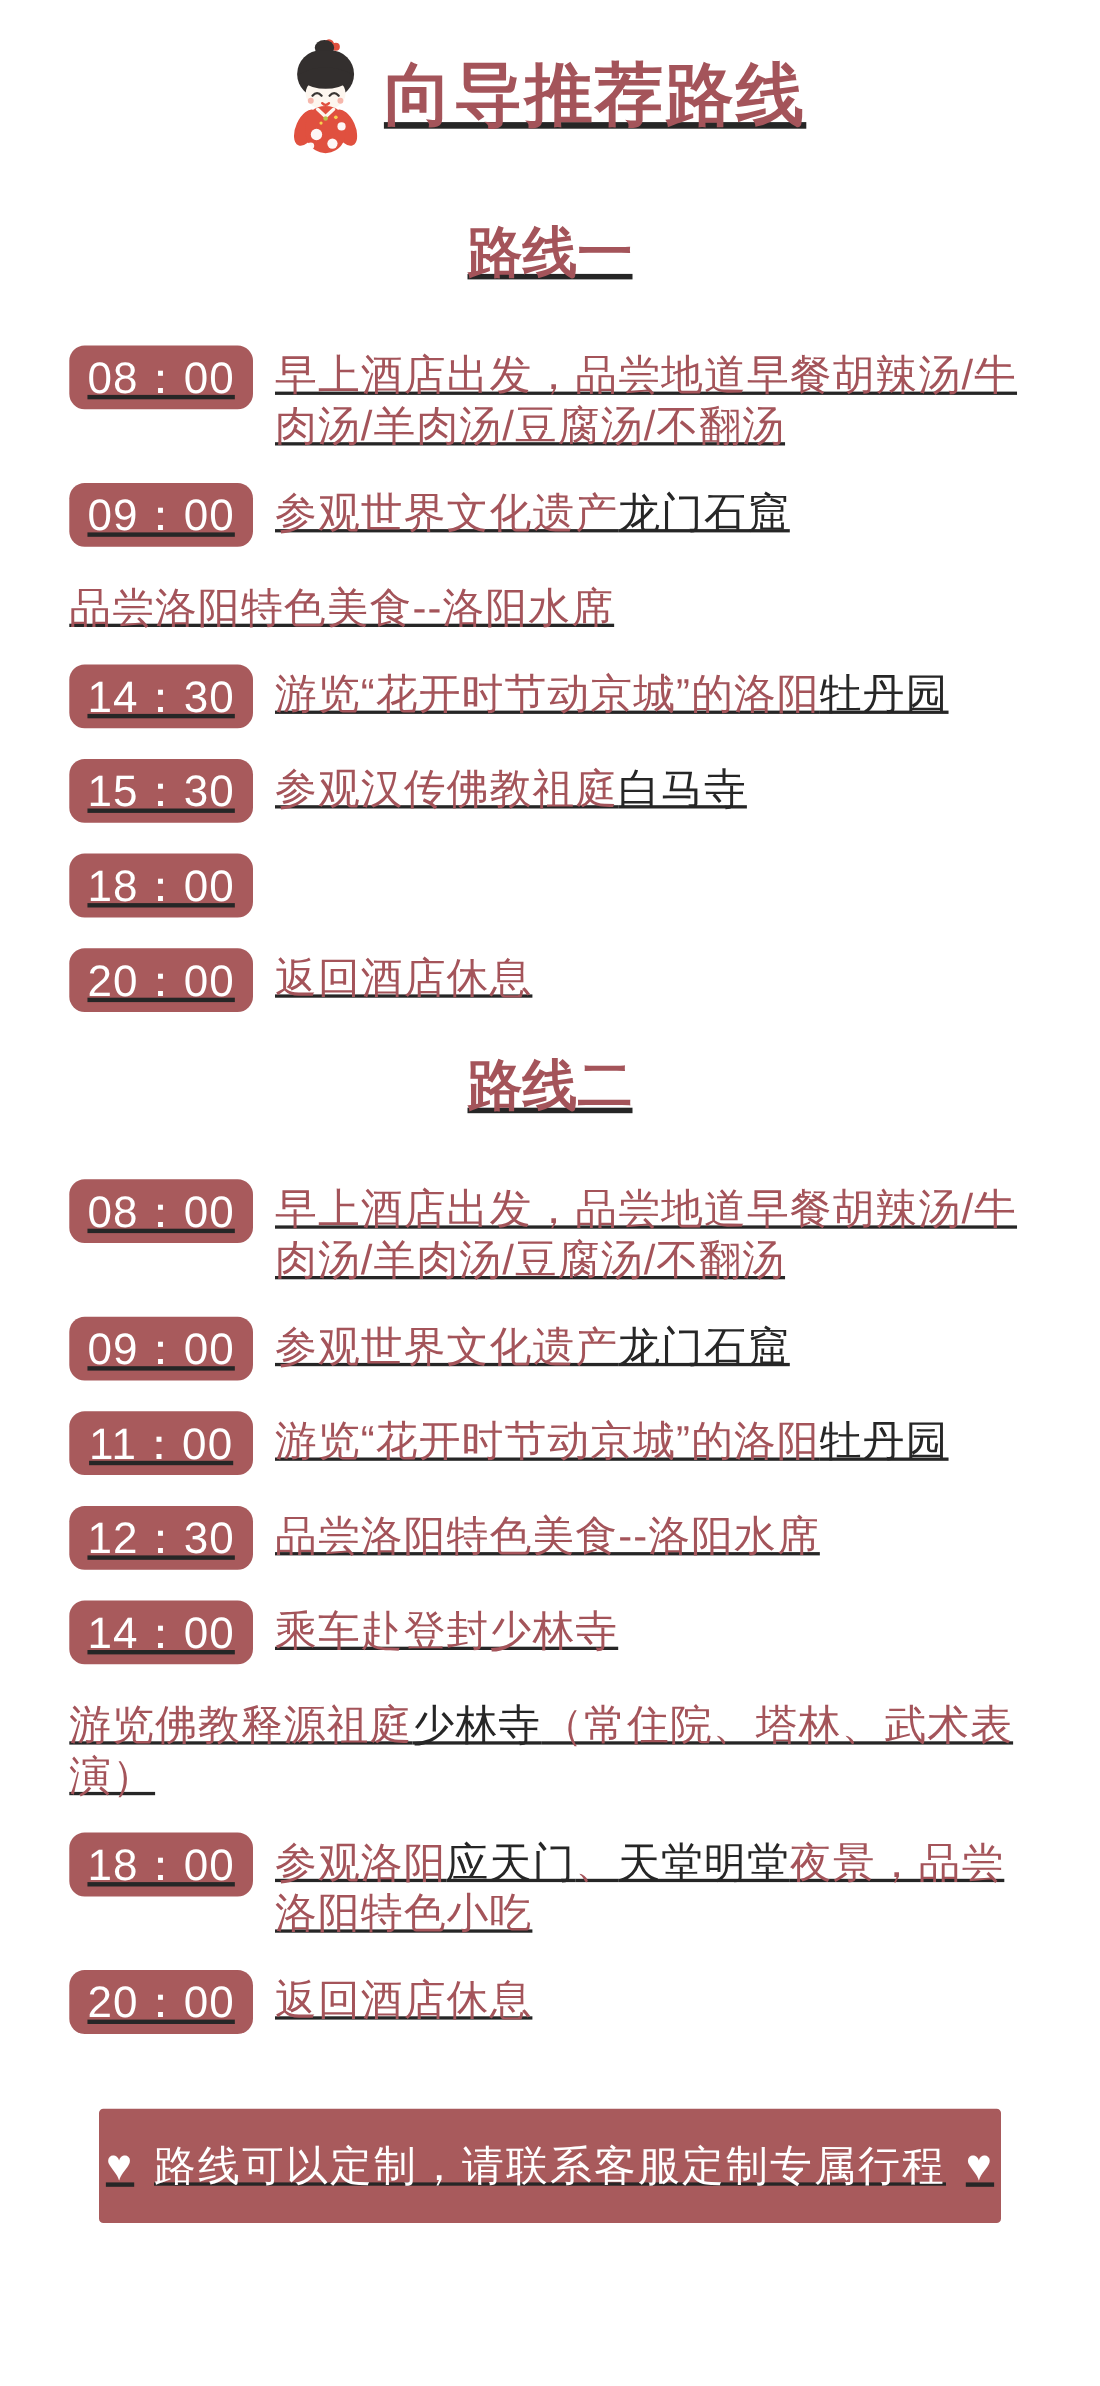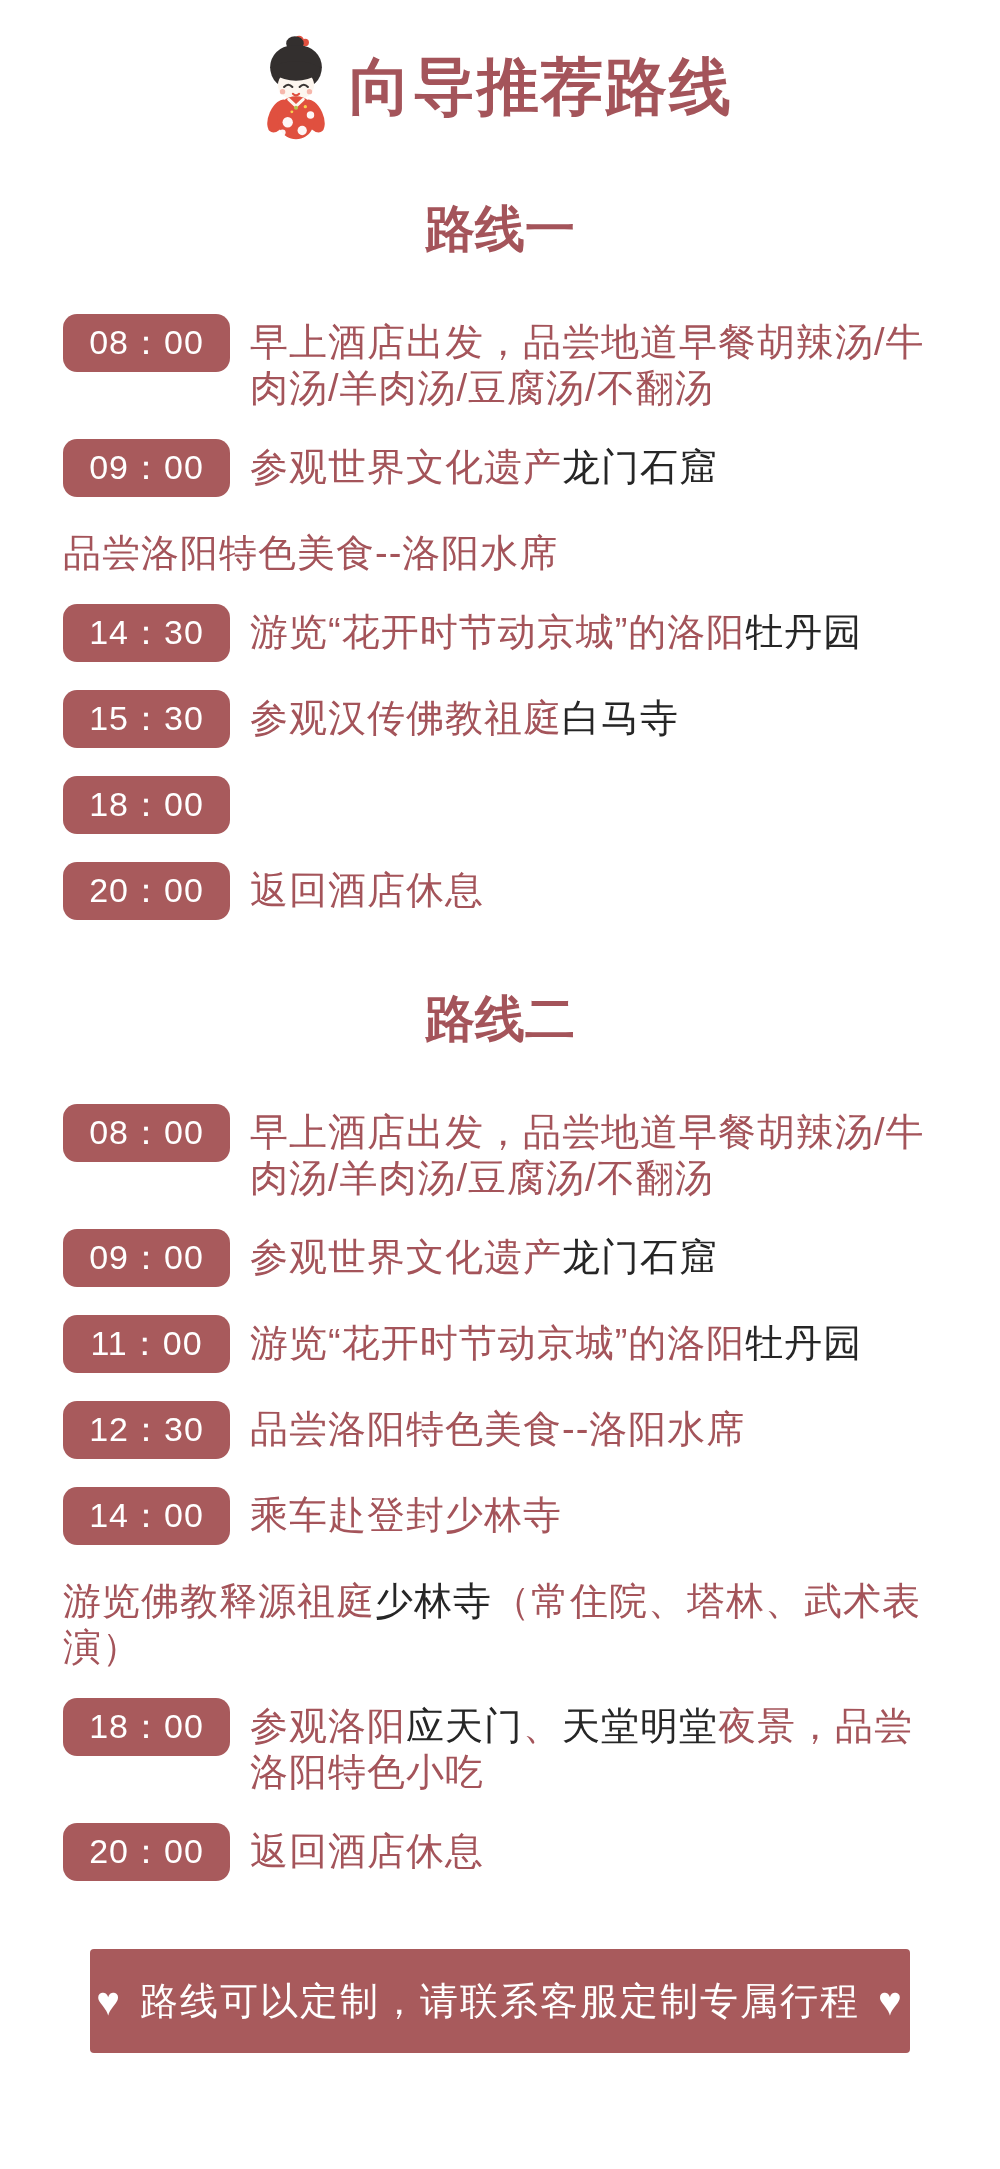--- a/index.html
+++ b/index.html
@@ -8,44 +8,44 @@
     --black:#262626;
     --kimono:#e0503f;
   }
   *{margin:0;padding:0;box-sizing:border-box;}
   html,body{background:#ffffff;}
   body{
     width:1000px;height:2169px;overflow:hidden;
     font-family:"Liberation Sans","DejaVu Sans",sans-serif;
     color:var(--black);
   }
-  .page{width:1000px;height:2169px;padding:28px 63px 0 63px;}
+  .page{width:1000px;height:2169px;padding:28px 63px 0 63px;text-decoration:underline;}
   .page-header{
     display:flex;justify-content:center;align-items:center;gap:24px;
     height:118px;
   }
   .page-title{
     font-size:62px;font-weight:700;color:var(--red);
     letter-spacing:2px;line-height:1.1;
   }
   .doll{width:58px;height:110px;flex:0 0 auto;display:block;}
   .route-heading{
     text-align:center;font-size:50px;font-weight:700;color:var(--red);
     line-height:54px;
   }
   .route:nth-of-type(1) .route-heading{margin-top:56px;margin-bottom:58px;}
-  .route:nth-of-type(2) .route-heading{margin-top:72px;margin-bottom:58px;}
+  .route:nth-of-type(2) .route-heading{margin-top:40px;margin-bottom:58px;}
   .row{
     display:flex;align-items:flex-start;gap:20px;margin-bottom:28px;
   }
   .time-badge{
     flex:0 0 auto;width:167px;height:58px;border-radius:14px;
     background:var(--accent);color:#ffffff;
     display:flex;align-items:center;justify-content:center;
-    font-size:34px;font-weight:500;letter-spacing:1px;
+    font-size:40px;font-weight:500;letter-spacing:1px;
   }
   .row-text{
     flex:1 1 auto;font-size:38px;line-height:46px;padding-top:5px;
     letter-spacing:1px;
   }
   .seg-red{color:var(--red);}
   .seg-black{color:var(--black);}
   .cta{
     margin:68px auto 0 auto;width:820px;height:104px;border-radius:4px;
     background:var(--accent);color:#ffffff;

